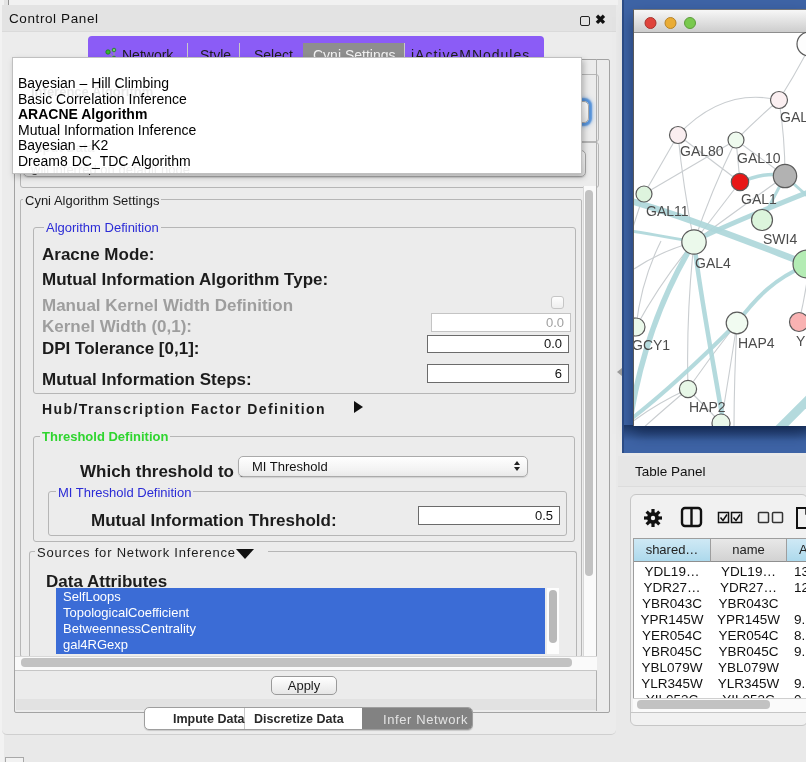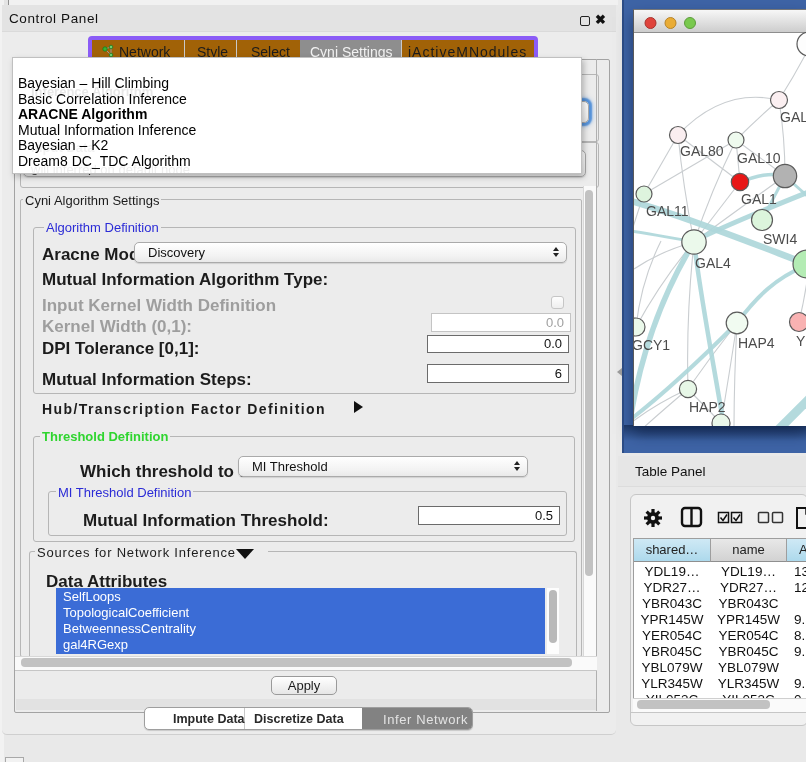--- a/index.html
+++ b/index.html
@@ -30,21 +30,21 @@
 <div class="abs" style="left:8px;top:0;width:1px;height:6px;background:#909090;"></div>
 <div class="abs" style="left:0;top:0;width:618px;height:631px;">
   <div class="abs" style="left:2px;top:5px;width:614px;height:729px;background:#ececec;border-bottom:1px solid #cfcfcf;border-radius:0 0 5px 5px;"></div>
 
   <div class="abs" style="left:2px;top:5px;width:614px;height:26px;background:#e3e3e3;border-bottom:1px solid #dadada;"></div>
   <div class="abs" style="left:9px;top:11px;font-size:13.5px;letter-spacing:0.6px;color:#111;">Control Panel</div>
 
   <div class="abs" style="left:580px;top:16px;width:8px;height:8px;border:1.5px solid #222;border-radius:2px;"></div>
   <div class="abs" style="left:595px;top:12px;font-size:13px;font-weight:bold;color:#111;">✖</div>
 
-  <div class="abs" style="left:88px;top:36px;width:442px;height:22px;background:#a16207;border:4px solid #8b5cf6;border-radius:4px;overflow:hidden;">
+  <div class="abs" style="left:88px;top:36px;width:442px;height:22px;background:#8b5cf6;border:7px solid #8b5cf6;border-radius:4px;overflow:hidden;">
     <div class="abs" style="left:92px;top:0;width:1px;height:23px;background:#c9c9c9;"></div>
     <div class="abs" style="left:144px;top:0;width:1px;height:23px;background:#c9c9c9;"></div>
     <div class="abs" style="left:208px;top:0;width:101px;height:23px;background:#8e8e8e;"></div>
     <div class="abs" style="left:309px;top:0;width:1px;height:23px;background:#c9c9c9;"></div>
 
     <svg class="abs" style="left:10px;top:4px;" width="13" height="15" viewBox="0 0 13 15">
       <path d="M3 5 L9 3 M3 5 L9 11 M9 3 L9 11" stroke="#9a9a9a" stroke-width="1"></path>
       <circle cx="3" cy="5" r="2.2" fill="#35b335" stroke="#1d7a1d" stroke-width="0.8"></circle>
       <circle cx="9" cy="3" r="1.8" fill="#6fcf6f" stroke="#1d7a1d" stroke-width="0.8"></circle>
       <circle cx="9" cy="11" r="1.8" fill="#6fcf6f" stroke="#1d7a1d" stroke-width="0.8"></circle>
@@ -64,31 +64,24 @@
   <div class="abs combo" style="left:23px;top:150px;width:561px;height:25px;"></div>
   <div class="abs" style="left:31px;top:160px;font-size:13.5px;color:#333;">gal80Rexp</div>
 
   <div class="grp" style="left:20px;top:199px;width:560px;height:456px;border-radius:2px;"></div>
   <div class="gt" style="left:23px;top:193px;color:#1c1c1c;">Cyni Algorithm Settings</div>
 
   <div class="grp" style="left:33px;top:227px;width:541px;height:165px;"></div>
   <div class="gt" style="left:44px;top:220px;color:#2b2bd6;">Algorithm Definition</div>
 
   <div class="lbl" style="left:42px;top:245px;">Aracne Mode:</div>
-  <div class="combo" style="left:134px;top:242px;width:431px;height:19px;">
-    <div class="ct" style="line-height:19px;left:13px;">Discovery</div>
-    <div class="spin" style="right:6px;top:4px;">
-        <div class="up"></div>
-        <div class="dn"></div>
-      </div>
-  </div>
 
   <div class="lbl" style="left:42px;top:270px;">Mutual Information Algorithm Type:</div>
 
-  <div class="lbl dis" style="left:42px;top:296px;">Input Kernel Width Definition</div>
+  <div class="lbl dis" style="left:42px;top:296px;">Manual Kernel Width Definition</div>
   <div class="abs" style="left:551px;top:296px;width:11px;height:11px;border:1px solid #c6c6c6;border-radius:3px;background:linear-gradient(#fefefe,#eee);"></div>
 
   <div class="lbl dis" style="left:42px;top:317px;">Kernel Width (0,1):</div>
   <div class="field" style="left:431px;top:313px;width:132px;height:17px;line-height:17px;border-color:#c4c4c4;color:#a0a0a0;">0.0</div>
 
   <div class="lbl" style="left:42px;top:339px;">DPI Tolerance [0,1]:</div>
   <div class="field" style="left:427px;top:335px;width:134px;height:16px;line-height:16px;border:1.5px solid #6b6b6b;">0.0</div>
 
   <div class="lbl" style="left:42px;top:370px;">Mutual Information Steps:</div>
   <div class="field" style="left:427px;top:364px;width:134px;height:17px;line-height:17px;border:1.5px solid #6b6b6b;">6</div>
@@ -103,21 +96,21 @@
   <div class="combo" style="left:238px;top:456px;width:288px;height:19px;">
     <div class="ct" style="line-height:19px;left:13px;">MI Threshold</div>
     <div class="spin" style="right:6px;top:4px;">
         <div class="up"></div>
         <div class="dn"></div>
       </div>
   </div>
 
   <div class="grp" style="left:48px;top:491px;width:517px;height:43px;"></div>
   <div class="gt" style="left:56px;top:485px;color:#2b2bd6;">MI Threshold Definition</div>
-  <div class="lbl" style="left:69px;top:511px;padding-left:14px;">Mutual Information Threshold:</div>
+  <div class="lbl" style="left:77px;top:511px;padding-left:14px;">Mutual Information Threshold:</div>
   <div class="field" style="left:418px;top:506px;width:134px;height:17px;line-height:17px;border:1.5px solid #6b6b6b;">0.5</div>
 
   <div class="grp" style="left:29px;top:551px;width:546px;height:104px;border-bottom:none;border-radius:3px 3px 0 0;"></div>
   <div class="gt" style="left:35px;top:545px;color:#1c1c1c;padding-right:32px;letter-spacing:0.8px;">Sources for Network Inference</div>
   <div class="abs" style="left:236px;top:549px;width:0;height:0;border-left:9.5px solid transparent;border-right:9.5px solid transparent;border-top:10px solid #111;"></div>
   <div class="lbl" style="left:46px;top:572px;">Data Attributes</div>
 
   <div class="abs" style="left:56px;top:588px;width:489px;height:66px;background:#3b6cd6;overflow:hidden;">
     <div style="font-size:13px;color:#fff;line-height:16px;padding:1px 0 0 7px;">SelfLoops<br>TopologicalCoefficient<br>BetweennessCentrality<br>gal4RGexp</div>
   </div>

